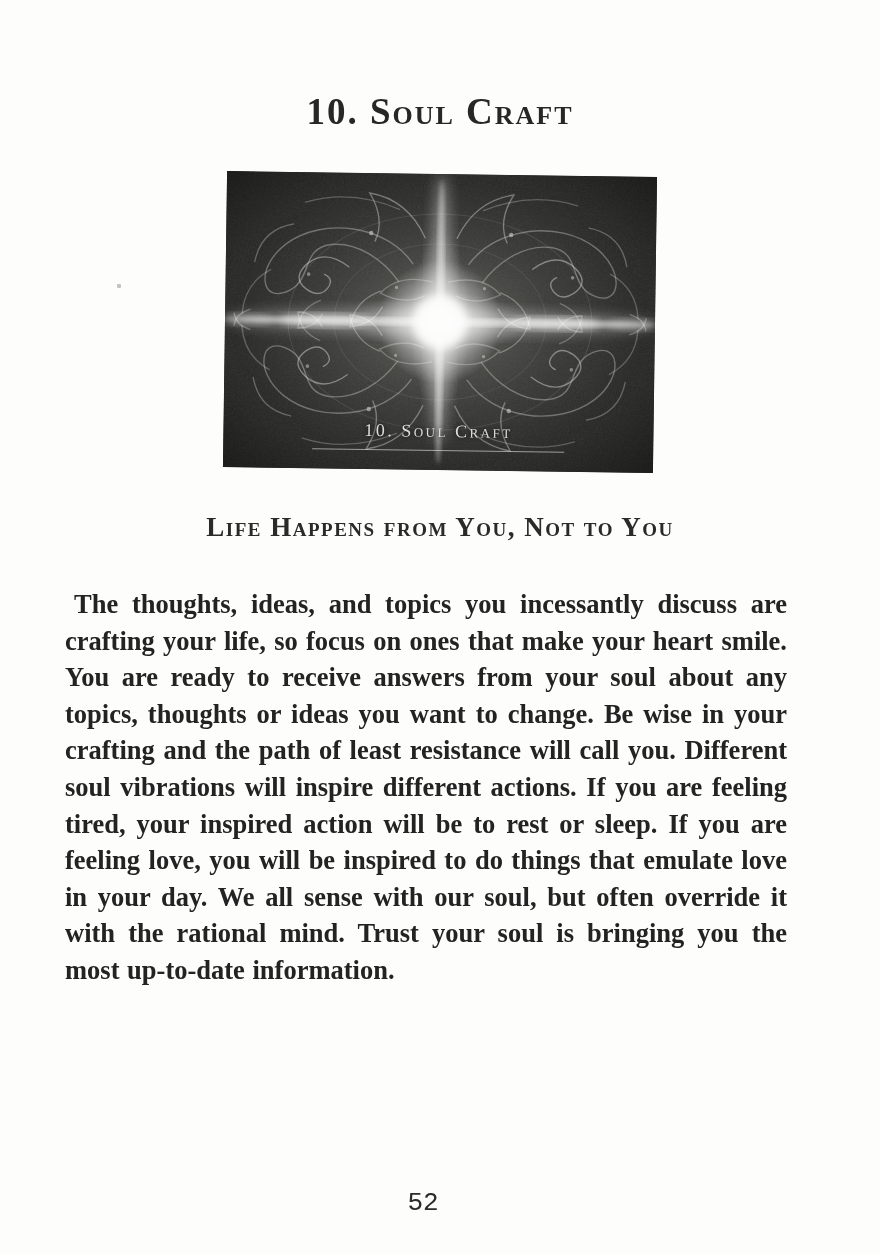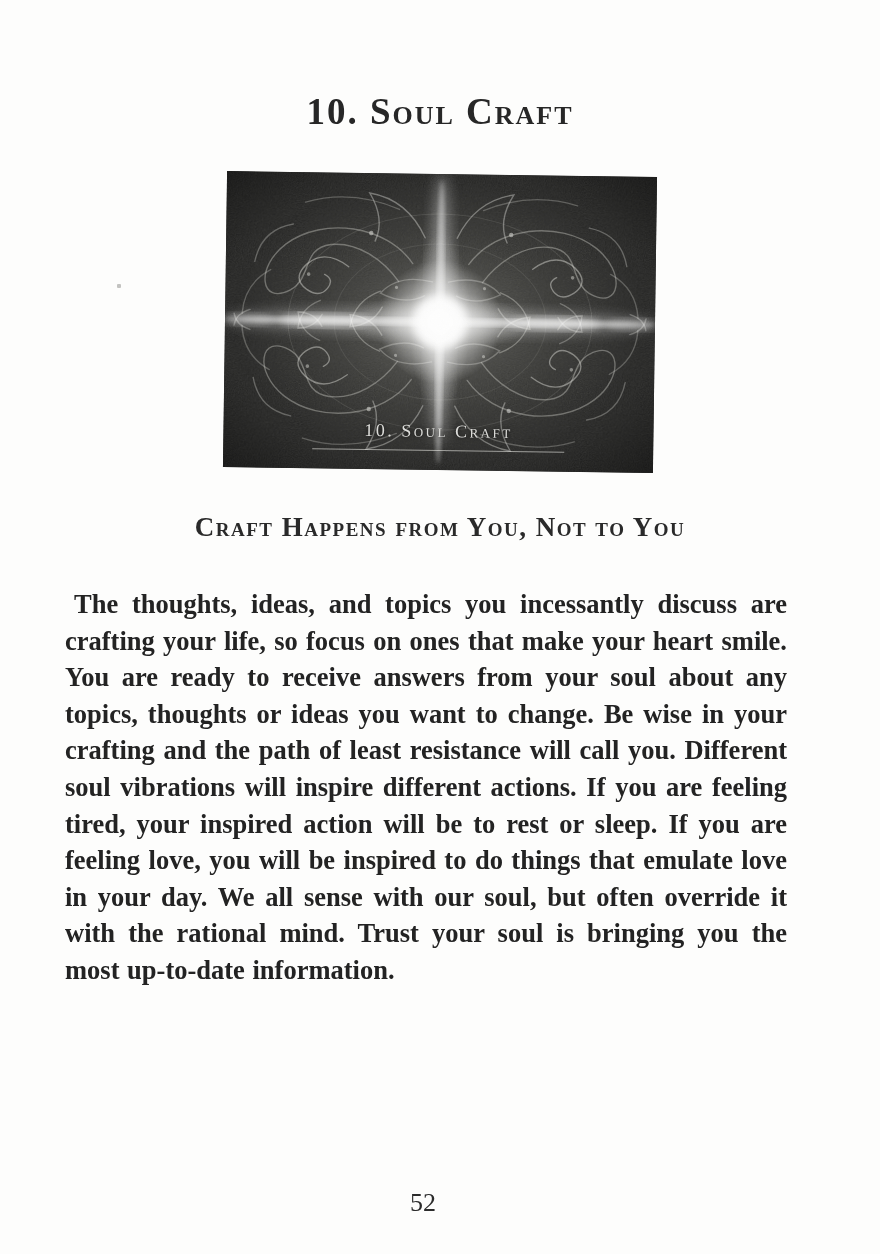--- a/index.html
+++ b/index.html
@@ -101,20 +101,21 @@
   }
   
   .page-number {
     position: absolute;
     top: 1188px;
     left: 0;
     right: 34px;
     text-align: center;
     font-size: 26px;
     color: #2b2b2b;
+    font-family: Liberation Mono, monospace;
   }
 </style>
 </head>
 <body>
 
 <div class="page">
 
   <h1 class="chapter-title">10. Soul Craft</h1>
 
   <div class="speck"></div>
@@ -197,19 +198,19 @@
         <ellipse rx="30" ry="90" fill="url(#glow)" opacity="0.45"></ellipse>
       </g>
 
       <rect width="430" height="296" filter="url(#grain)" opacity="0.16"></rect>
       <rect width="430" height="296" fill="url(#vig)"></rect>
     </svg>
     <div class="card-caption">10. Soul Craft</div>
     <div class="card-caption-rule"></div>
   </div>
 
-  <h2 class="chapter-subtitle">Craft Happens from You, Not to You</h2>
+  <h2 class="chapter-subtitle">Life Happens from You, Not to You</h2>
 
   <p class="body-text">The thoughts, ideas, and topics you incessantly discuss are crafting your life, so focus on ones that make your heart smile. You are ready to receive answers from your soul about any topics, thoughts or ideas you want to change. Be wise in your crafting and the path of least resistance will call you. Different soul vibrations will inspire different actions. If you are feeling tired, your inspired action will be to rest or sleep. If you are feeling love, you will be inspired to do things that emulate love in your day. We all sense with our soul, but often override it with the rational mind. Trust your soul is bringing you the most up-to-date information.</p>
 
   <div class="page-number">52</div>
 
 </div>
 
 </body></html>

